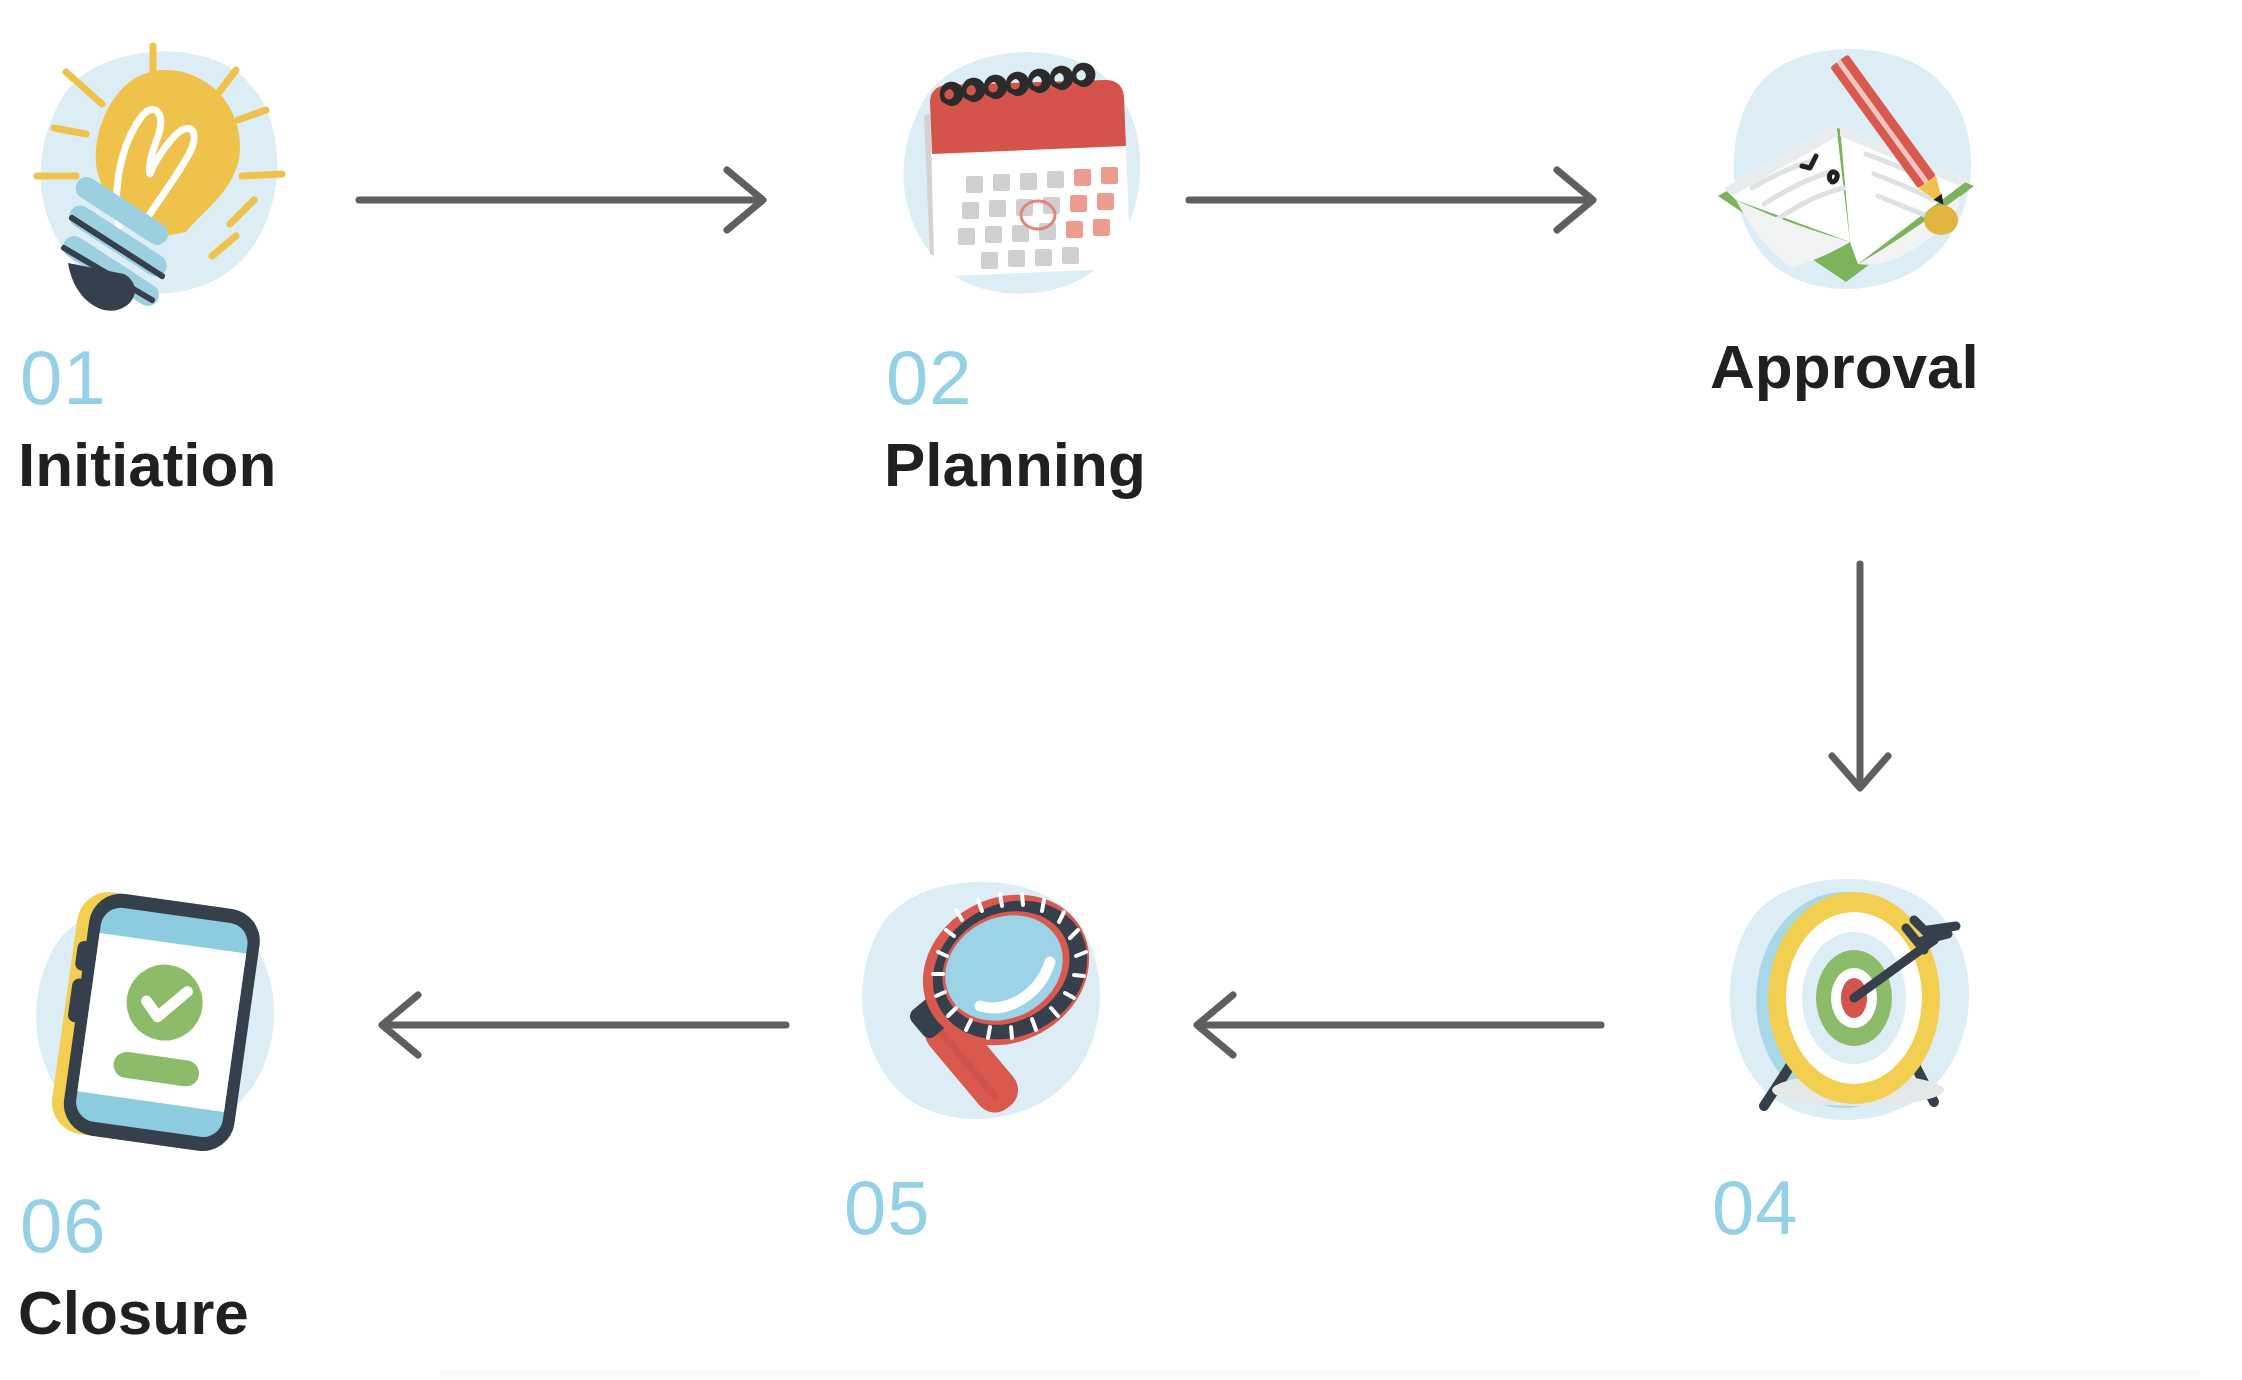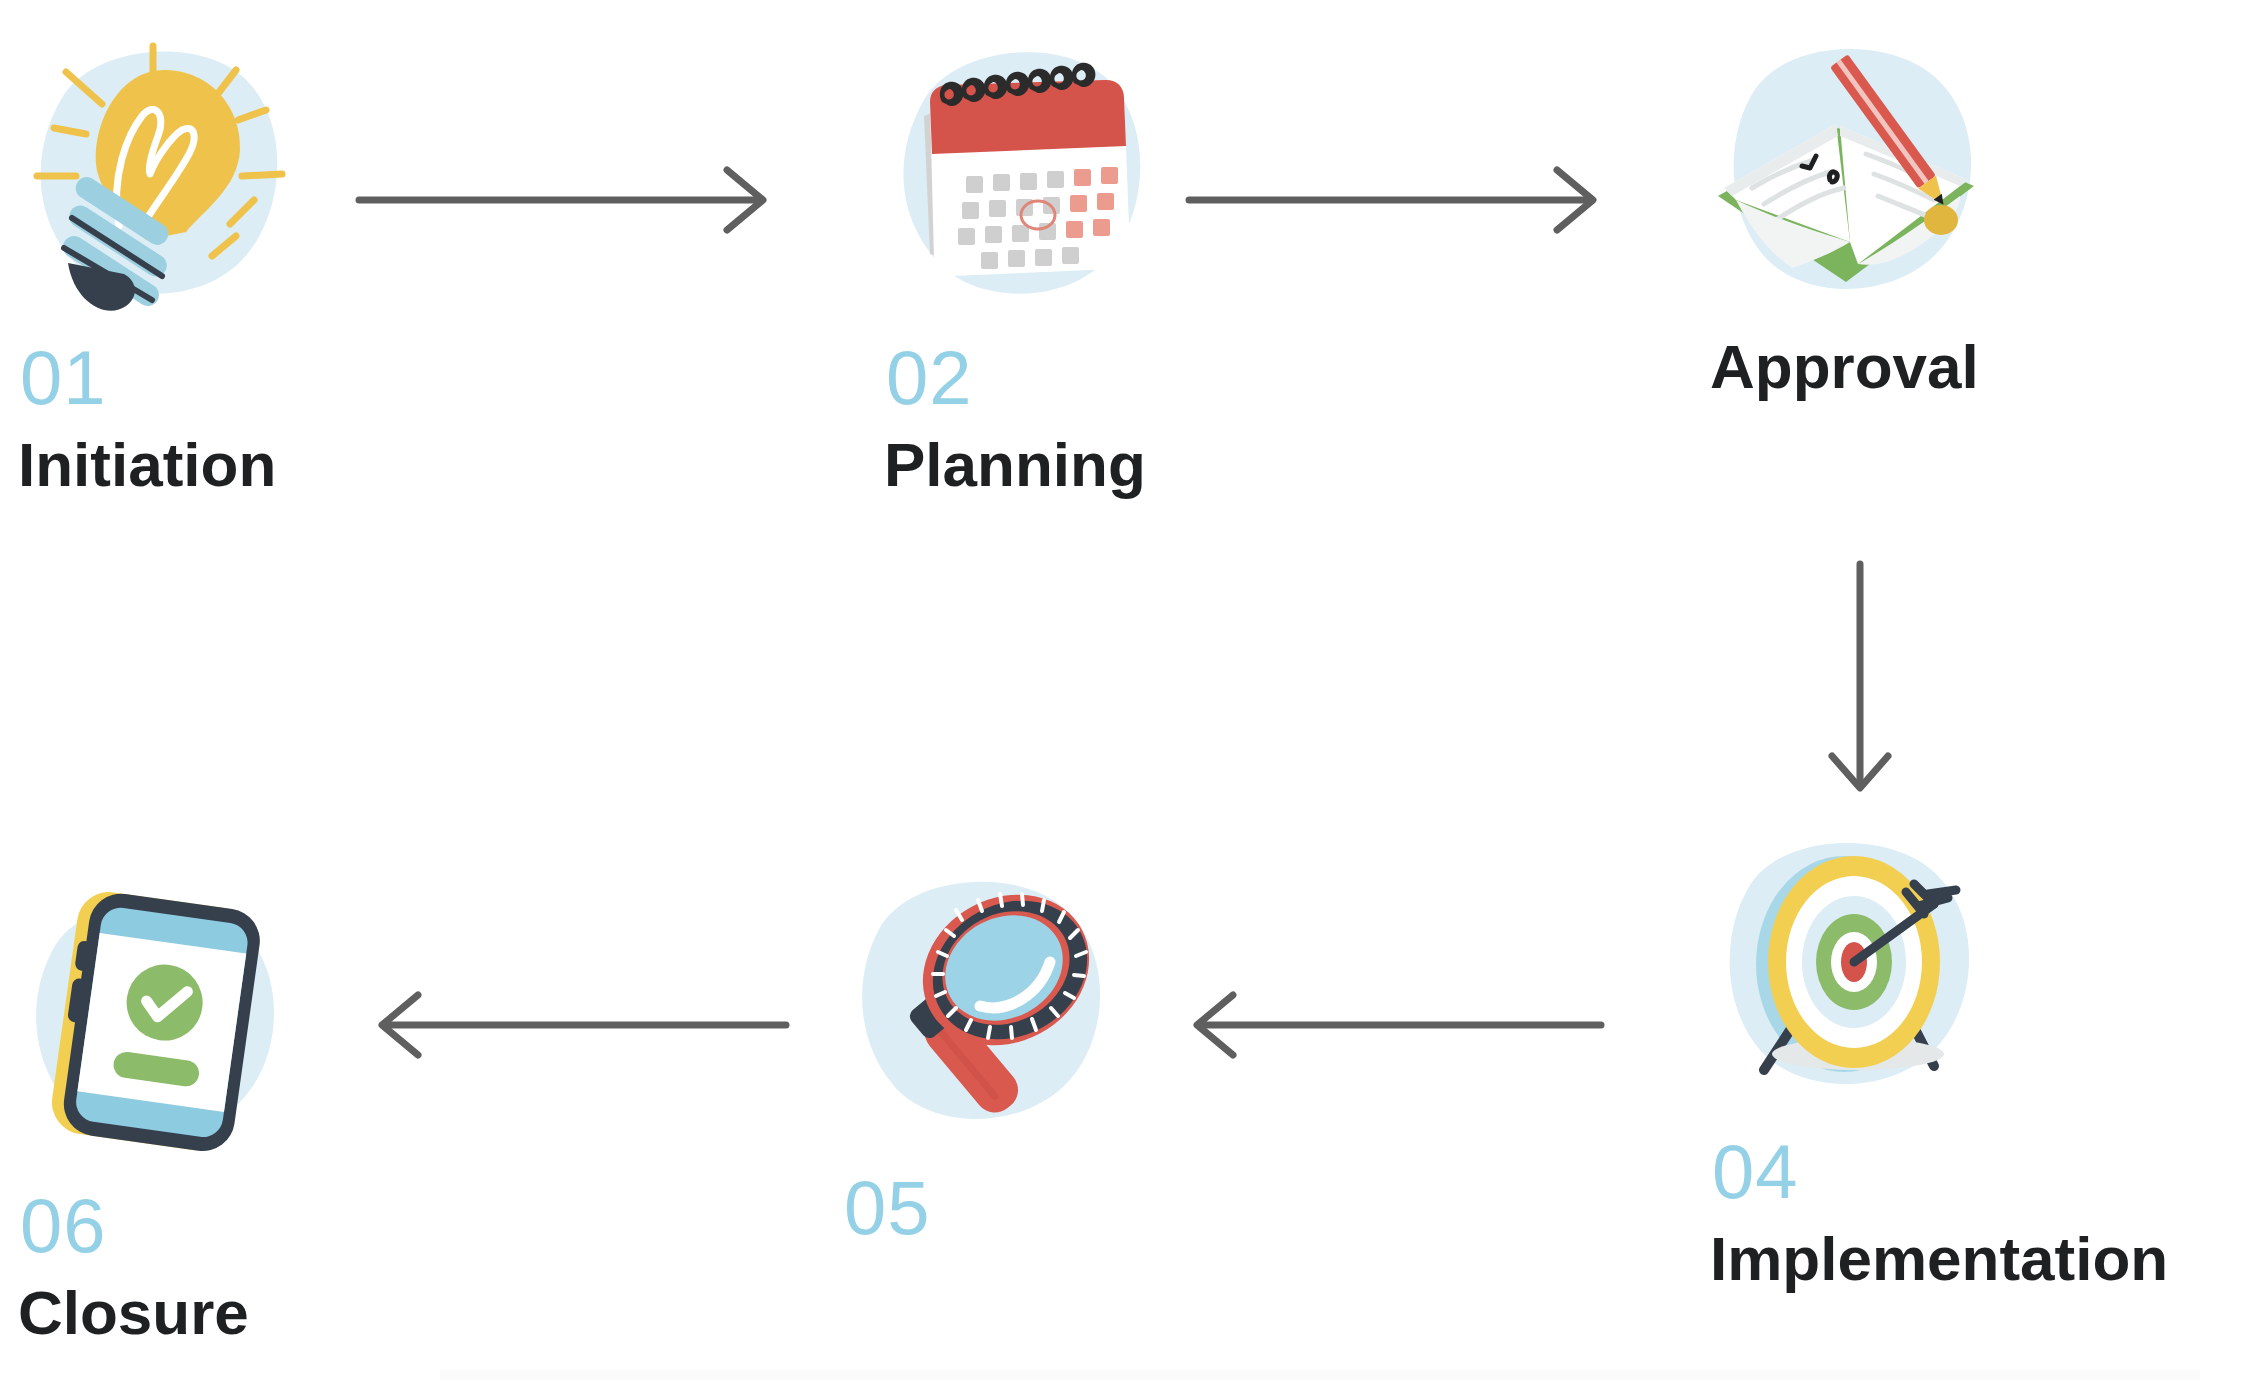--- a/index.html
+++ b/index.html
@@ -53,21 +53,21 @@
     white-space: nowrap;
   }
 
   
   #step-1 { left: 14px;   top: 28px; }
   #step-2 { left: 880px;  top: 28px; }
   #step-3 { left: 1706px; top: 28px; }
   
   #step-6 { left: 14px;   top: 876px; }
   #step-5 { left: 838px;  top: 858px; }
-  #step-4 { left: 1706px; top: 822px; }
+  #step-4 { left: 1706px; top: 858px; }
 
   
   .connector { position: absolute; }
   .connector svg { display: block; }
 
   #arrow-1-2 { left: 355px;  top: 160px; }
   #arrow-2-3 { left: 1185px; top: 160px; }
   #arrow-3-4 { left: 1820px; top: 560px; }
   #arrow-4-5 { left: 1175px; top: 985px; }
   #arrow-5-6 { left: 360px;  top: 985px; }
@@ -221,21 +221,20 @@
         <g stroke="#36404D" stroke-width="9" stroke-linecap="round" fill="none">
           <line x1="148" y1="140" x2="228" y2="82"></line>
           <line x1="218" y1="92" x2="200" y2="70"></line>
           <line x1="228" y1="82" x2="208" y2="62"></line>
           <line x1="212" y1="84" x2="242" y2="76"></line>
           <line x1="222" y1="72" x2="250" y2="68"></line>
         </g>
       </svg>
     </div>
     <div class="step-num">04</div>
-    <div class="step-label">Implementation</div>
   </div>
 
   <div class="step" id="step-5">
     <div class="step-icon">
       <svg viewBox="0 0 290 290" xmlns="http://www.w3.org/2000/svg">
         <path d="M44 66 C78 16 180 10 226 50 C276 94 272 184 226 228 C180 272 94 272 56 228 C18 184 14 116 44 66 Z" fill="#DCEDF5"></path>
         <g transform="rotate(-40 118 185)">
           <rect x="96" y="150" width="44" height="118" rx="20" fill="#D9594F"></rect>
           <rect x="110" y="162" width="7" height="92" rx="3" fill="#C94C43" opacity="0.55"></rect>
           <rect x="98" y="132" width="40" height="34" rx="8" fill="#36404D"></rect>

